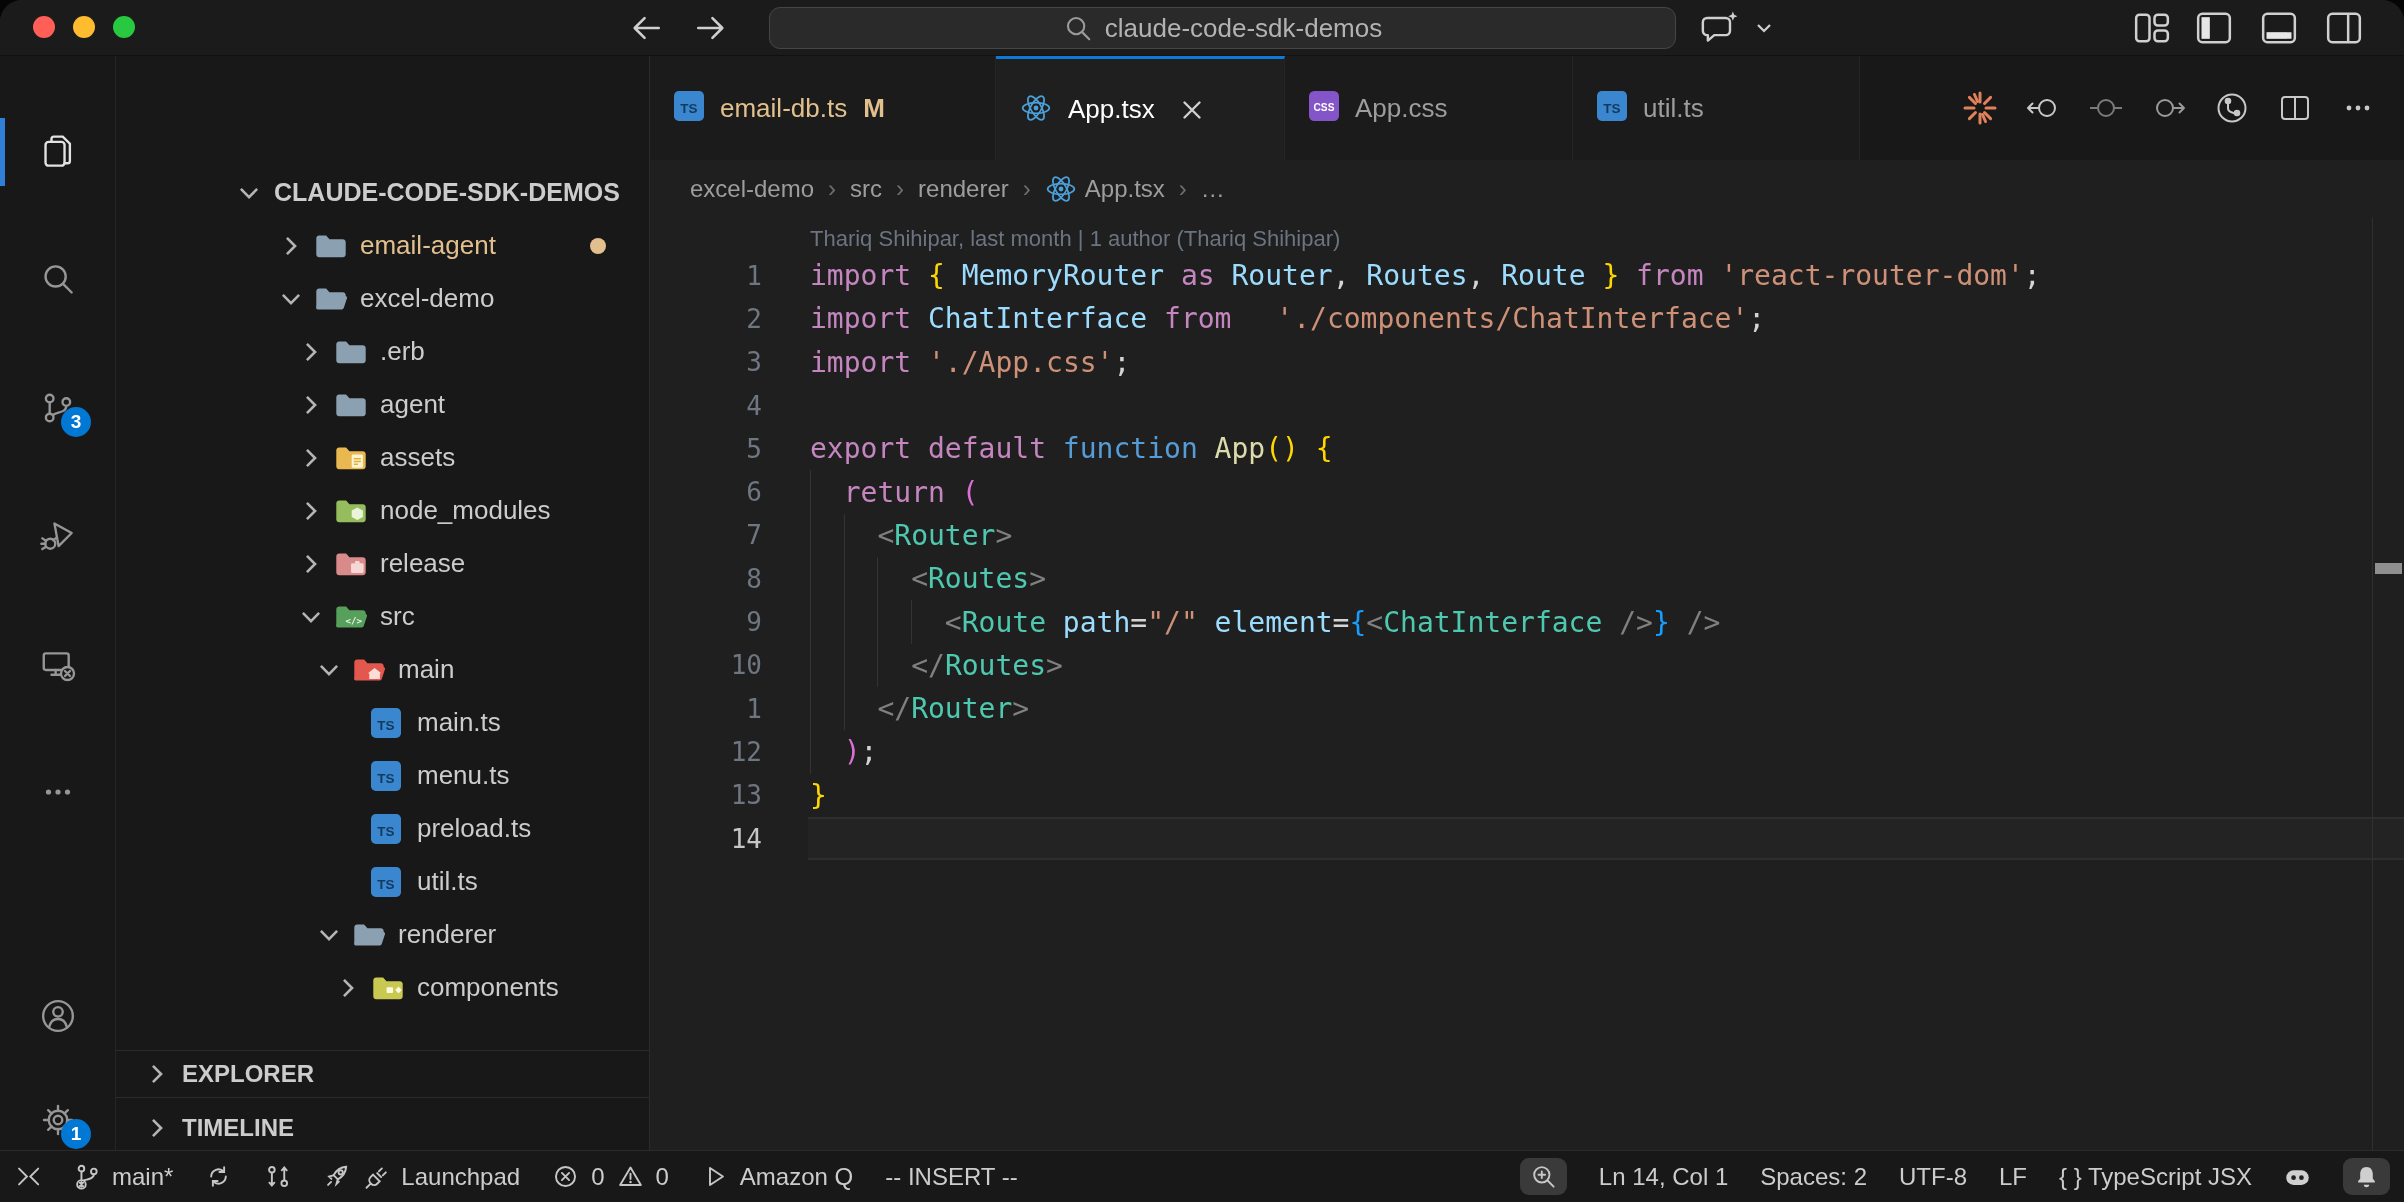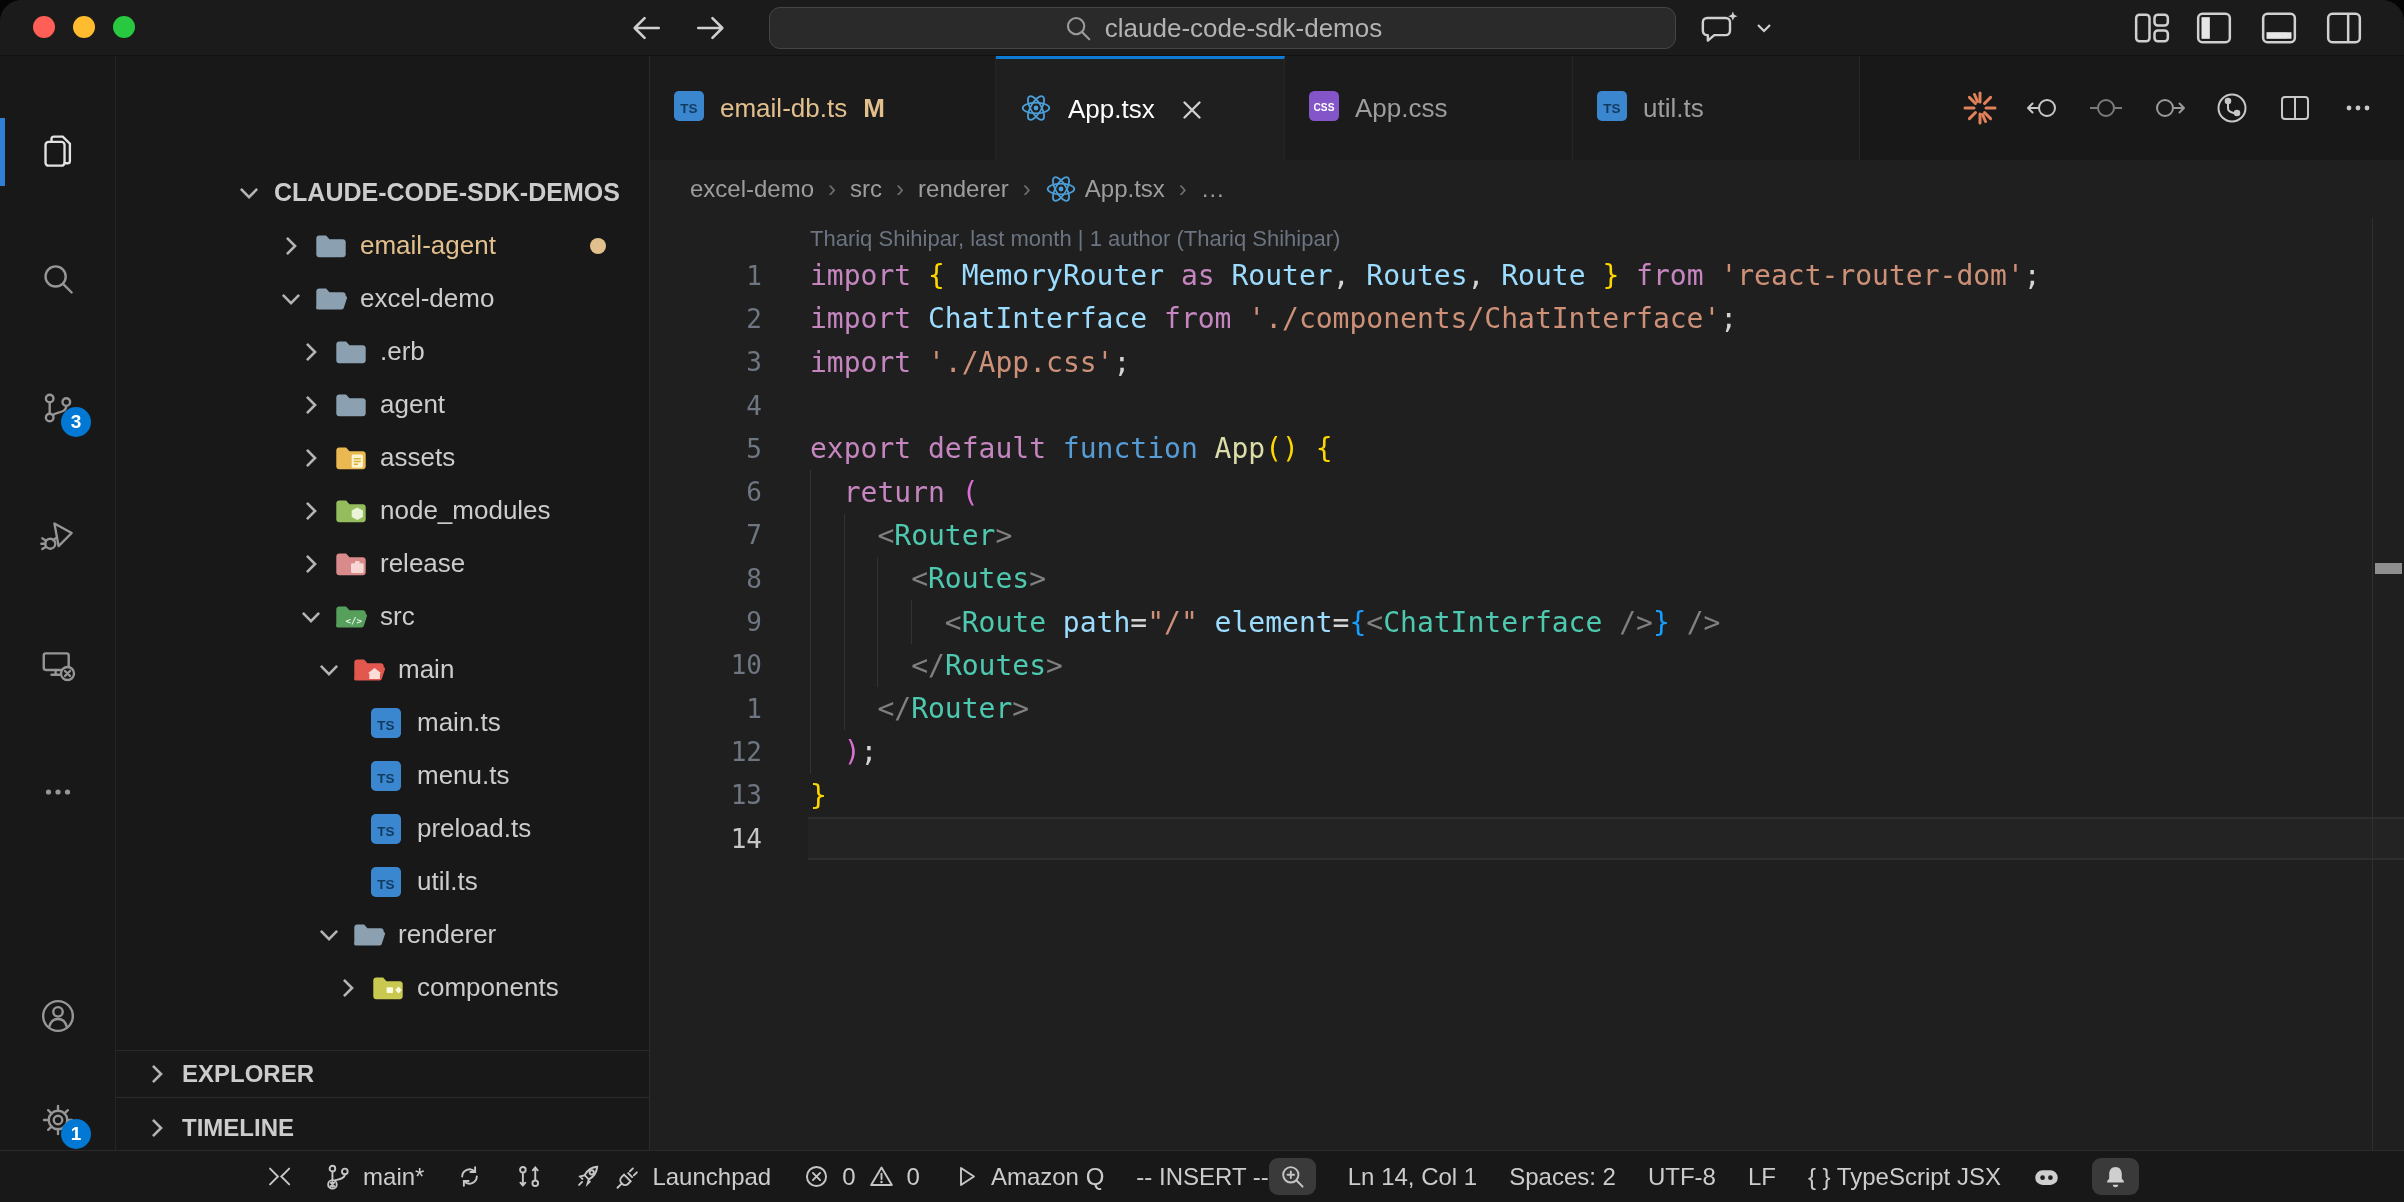--- a/index.html
+++ b/index.html
@@ -60,21 +60,21 @@
   .cline.cur .gut{color:#c6c6c6;}
   .ctext{position:absolute;left:160px;top:0;height:100%;display:flex;align-items:center;
          font-size:28px;white-space:pre;}
   .guide{position:absolute;top:0;bottom:0;width:1px;background:#333333;}
   .cline.cur::before{content:'';position:absolute;left:158px;right:0;top:0;bottom:0;
          border-top:2px solid #2e2e2e;border-bottom:2px solid #2e2e2e;background:rgba(255,255,255,0.02);}
   .oruler{position:absolute;right:0;top:0;bottom:0;width:32px;border-left:1px solid #303030;}
   .omark{position:absolute;left:2px;right:2px;top:345px;height:11px;background:#8f8f8f;}
   
   .statusbar{position:absolute;left:0;bottom:0;width:2404px;height:52px;background:#181818;
-             border-top:1px solid #2b2b2b;display:flex;align-items:center;justify-content:center;padding:0 14px;}
+             border-top:1px solid #2b2b2b;display:flex;align-items:center;justify-content:space-between;padding:0 14px;}
   .sgroup{display:flex;align-items:center;gap:32px;height:100%;}
   .sitem{display:flex;align-items:center;gap:12px;font-size:24px;color:#cccccc;white-space:nowrap;}
   .sitem.boxed{background:#3a3a3a;border-radius:9px;padding:5px 10px;}
 </style>
 </head>
 <body>
 
 <div class="window">
 
   <div class="titlebar">
@@ -550,21 +550,21 @@
 
   <div class="code-area">
     <div class="blame">Thariq Shihipar, last month | 1 author (Thariq Shihipar)</div>
     <div class="lines" id="code-lines">
         <div class="cline">
           <span class="gut">1</span>
           <span class="ctext"><span style="color: rgb(197, 134, 192);">import</span><span style="color: rgb(212, 212, 212);"> </span><span style="color: rgb(255, 215, 0);">{</span><span style="color: rgb(156, 220, 254);"> MemoryRouter</span><span style="color: rgb(197, 134, 192);"> as</span><span style="color: rgb(156, 220, 254);"> Router</span><span style="color: rgb(212, 212, 212);">,</span><span style="color: rgb(156, 220, 254);"> Routes</span><span style="color: rgb(212, 212, 212);">,</span><span style="color: rgb(156, 220, 254);"> Route</span><span style="color: rgb(212, 212, 212);"> </span><span style="color: rgb(255, 215, 0);">}</span><span style="color: rgb(197, 134, 192);"> from</span><span style="color: rgb(212, 212, 212);"> </span><span style="color: rgb(206, 145, 120);">'react-router-dom'</span><span style="color: rgb(212, 212, 212);">;</span></span>
         </div>
         <div class="cline">
           <span class="gut">2</span>
-          <span class="ctext"><span style="color: rgb(197, 134, 192);">import</span><span style="color: rgb(156, 220, 254);"> ChatInterface</span><span style="color: rgb(197, 134, 192);"> from</span><span style="color: rgb(212, 212, 212);"> </span><span style="color: rgb(206, 145, 120);">'./components/ChatInterface'</span><span style="color: rgb(212, 212, 212);">;</span></span>
+          <span class="ctext"><span style="color: rgb(197, 134, 192);">import</span><span style="color: rgb(156, 220, 254);"> ChatInterface</span><span style="color: rgb(197, 134, 192);"> from</span><span style="color: rgb(212, 212, 212);"> </span><span style="color: rgb(206, 145, 120); margin-left: 28px;">'./components/ChatInterface'</span><span style="color: rgb(212, 212, 212);">;</span></span>
         </div>
         <div class="cline">
           <span class="gut">3</span>
           <span class="ctext"><span style="color: rgb(197, 134, 192);">import</span><span style="color: rgb(212, 212, 212);"> </span><span style="color: rgb(206, 145, 120);">'./App.css'</span><span style="color: rgb(212, 212, 212);">;</span></span>
         </div>
         <div class="cline">
           <span class="gut">4</span>
           <span class="ctext"></span>
         </div>
         <div class="cline">

